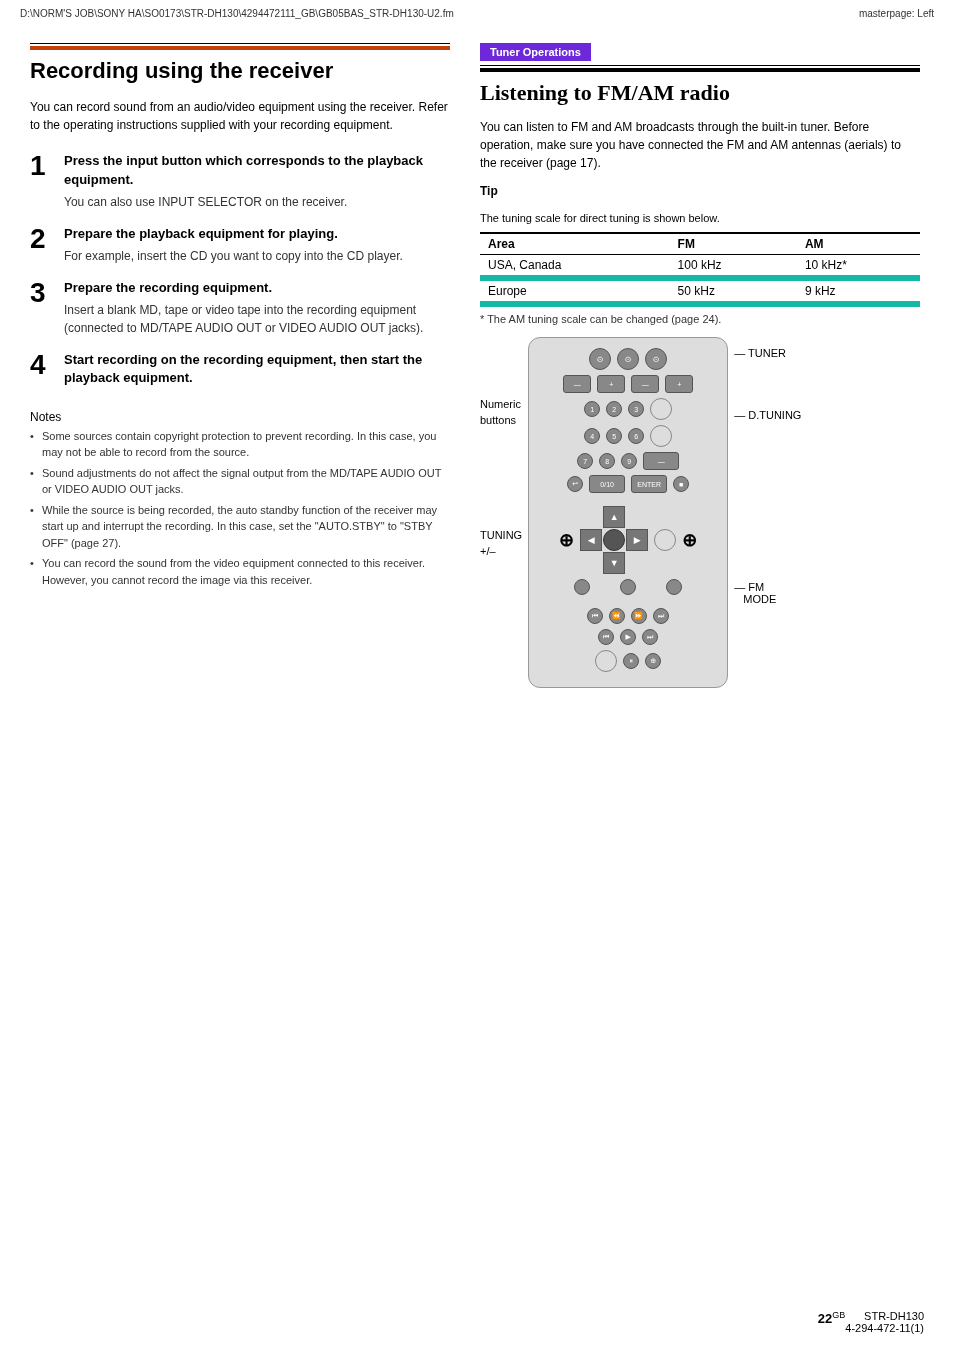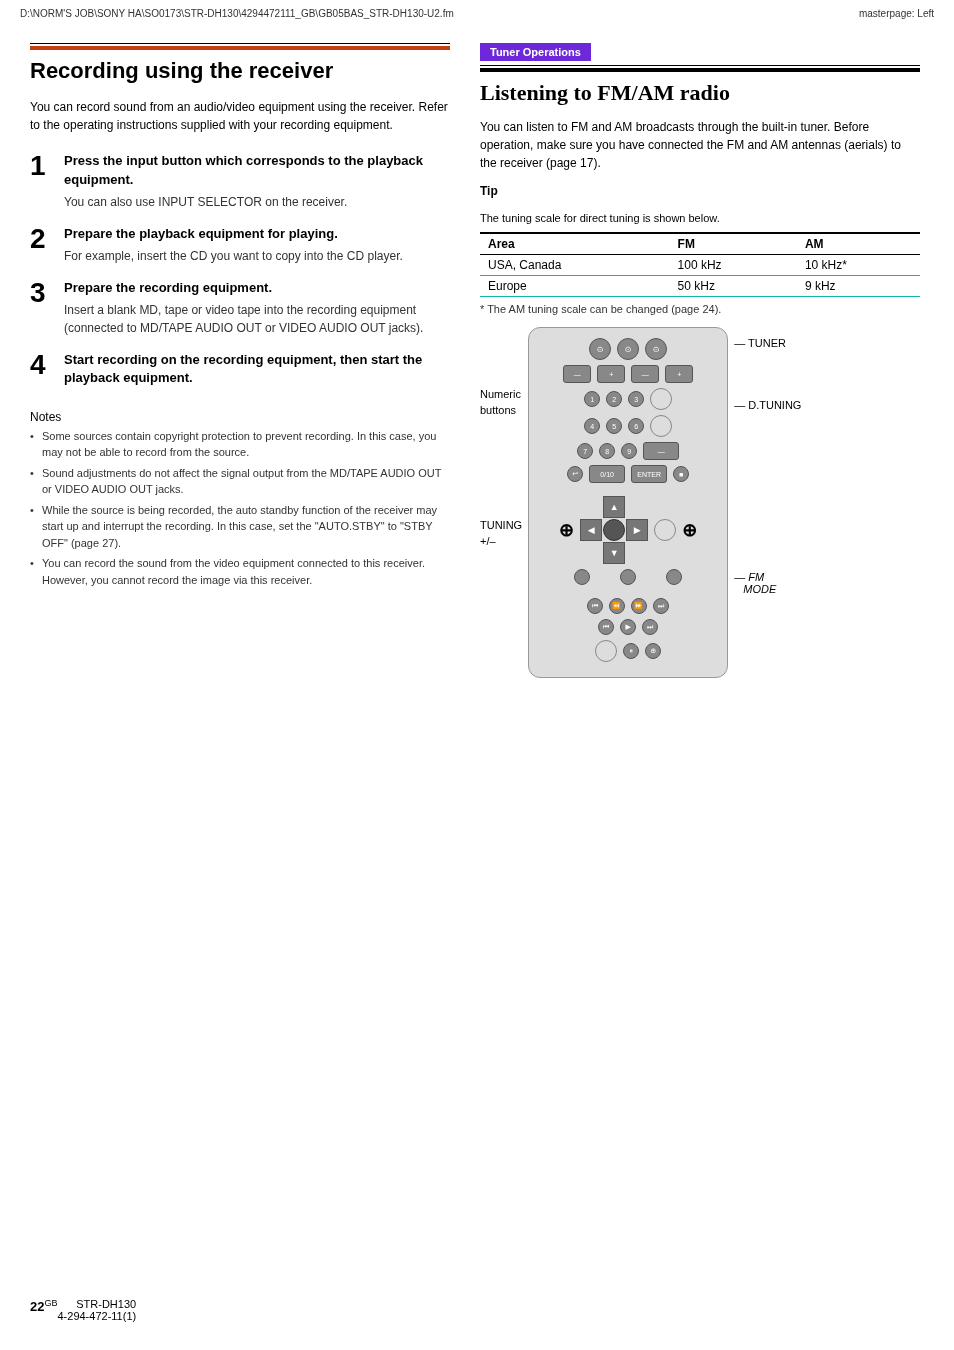--- a/index.html
+++ b/index.html
@@ -165,21 +165,21 @@
     .tuning-table th {
       border-bottom: 1px solid #000;
       border-top: 2px solid #000;
       text-align: left;
       padding: 3px 8px;
       font-weight: bold;
     }
 
     .tuning-table td {
       padding: 3px 8px;
-      border-bottom: 1px solid #14b8a6;
+      border-bottom: 6px solid #14b8a6;
     }
 
     .am-note {
       font-size: 11px;
       margin-bottom: 12px;
       color: #333;
     }
 
     
     .remote-diagram {
@@ -283,25 +283,25 @@
       display: flex;
       align-items: center;
       justify-content: center;
       font-size: 9px;
       color: #fff;
     }
 
     
     .page-footer {
       position: absolute;
-      bottom: 28px;
+      bottom: 16px;
       left: 30px;
       right: 30px;
       display: flex;
-      justify-content: flex-start;
+      justify-content: flex-end;
       font-size: 11px;
     }
 
     .page-number {
       font-size: 13px;
       font-weight: bold;
     }
 
     .page-number sup {
       font-size: 9px;
@@ -510,21 +510,21 @@
           <div class="rbtn-empty"></div>
           <div class="rbtn-small">⏸</div>
           <div class="rbtn-small">⊕</div>
         </div>
 
       </div>
 
       <div style="display:flex;flex-direction:column;font-size:11px;margin-left:6px;padding-top:10px;">
         <div style="margin-bottom:50px;">— TUNER</div>
         <div style="margin-bottom:120px;">— D.TUNING</div>
-        <div style="margin-top:40px;font-style:italic;">— FM<br>&nbsp;&nbsp;&nbsp;MODE</div>
+        <div style="margin-top:40px;">— FM<br>&nbsp;&nbsp;&nbsp;MODE</div>
       </div>
 
     </div>
   </div>
 
 </div>
 
 <div class="page-footer">
   <div class="page-number">
     22<sup>GB</sup>

